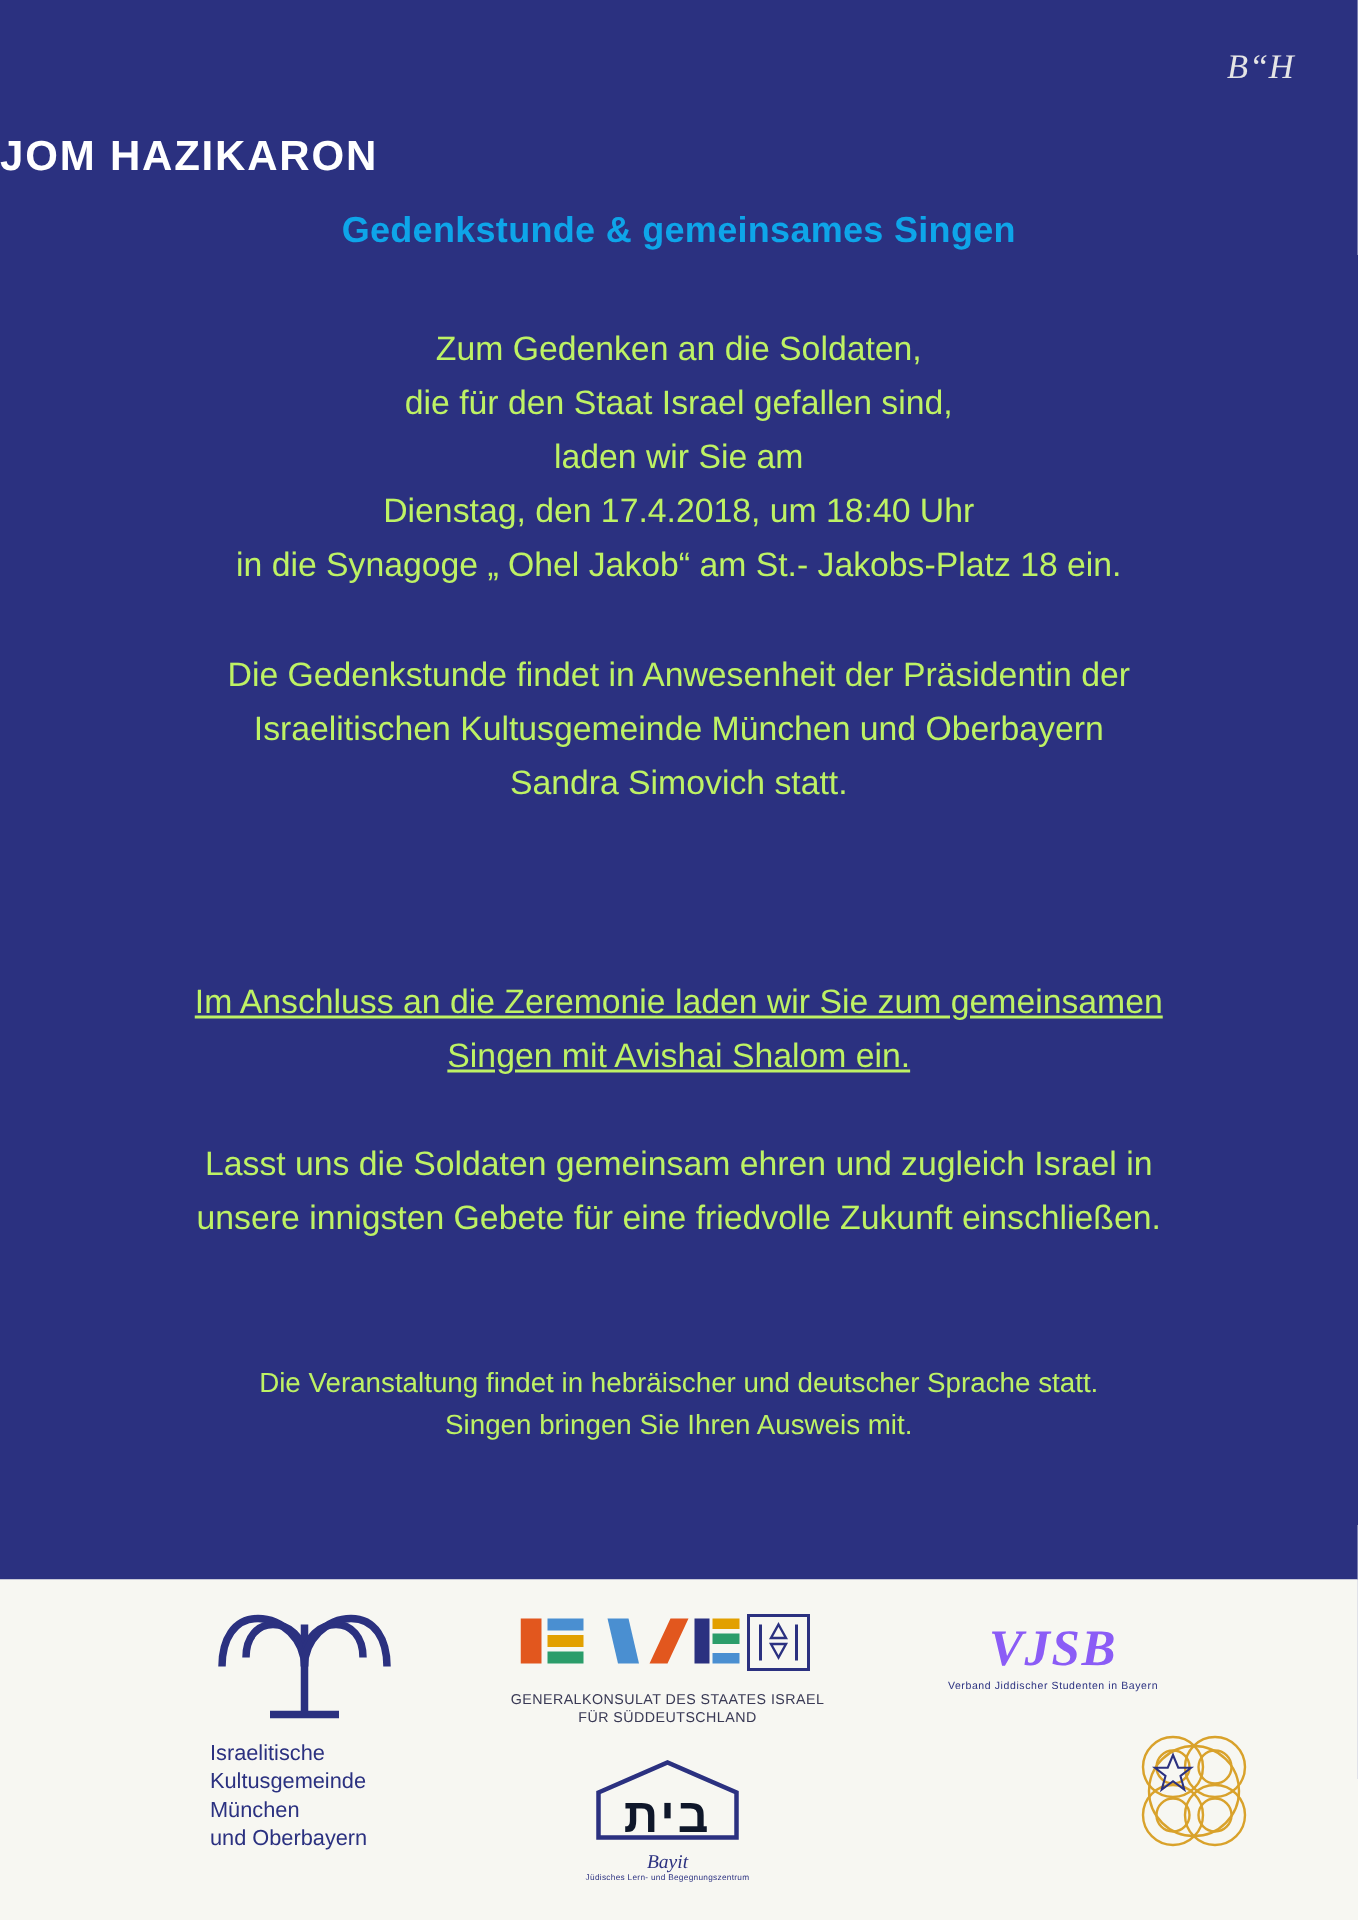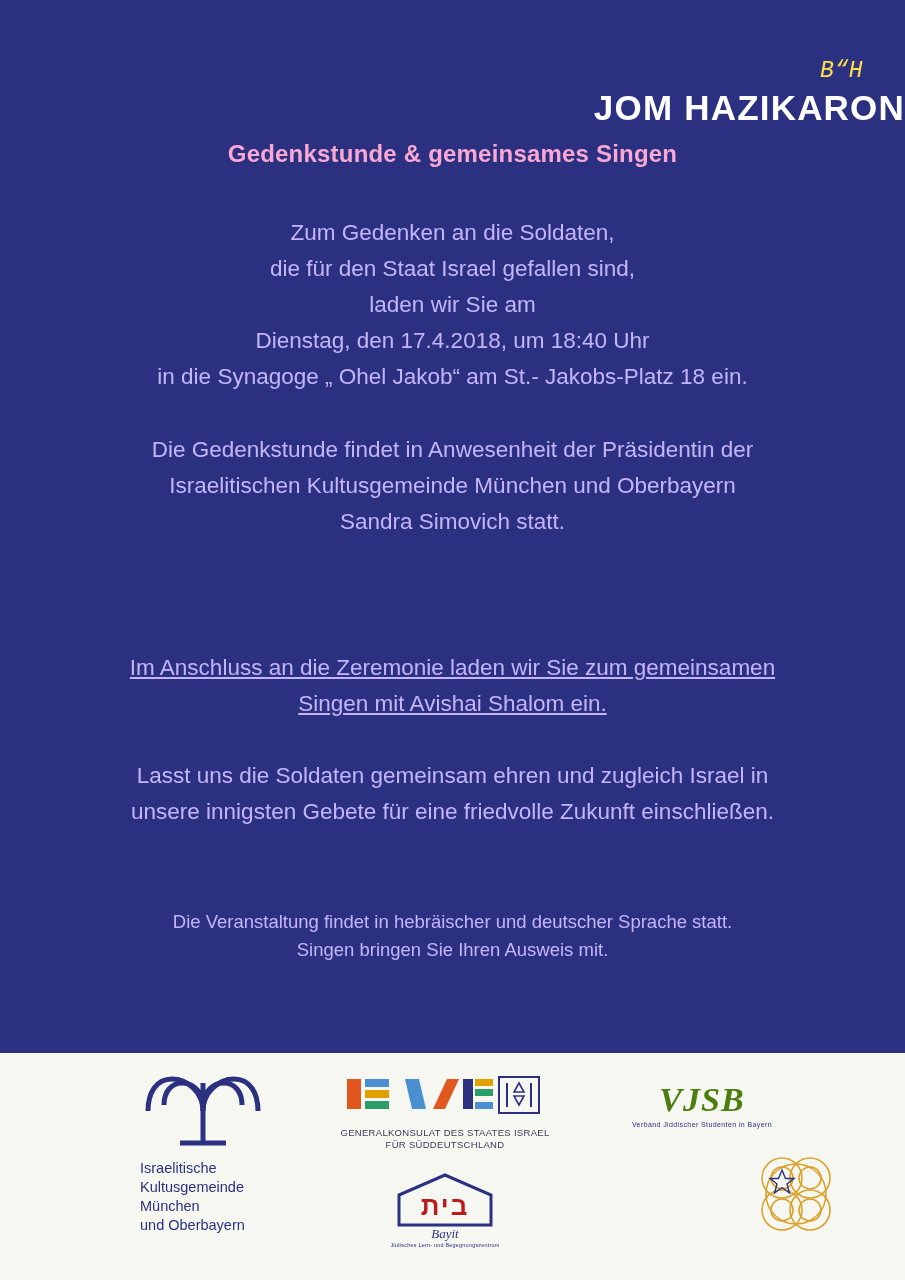--- a/index.html
+++ b/index.html
@@ -25,58 +25,57 @@
     top: 0;
     width: 905px;
     height: 1053px;
     background: #2b3180;
     color: #ffffff;
   }
   .bh-mark {
     position: absolute;
     right: 42px;
     top: 32px;
-    font-family: Liberation Mono, monospace;
+    font-family: Liberation Serif, serif;
     font-style: italic;
     font-size: 23px;
     letter-spacing: 0.5px;
-    color: #fde047;
-    margin-top: 26px;
+    color: #e5e5e5;
   }
   .title {
     position: absolute;
     top: 88px;
     left: 0;
     width: 905px;
-    text-align: right;
-    font-size: 35px;
+    text-align: left;
+    font-size: 28px;
     font-weight: bold;
     letter-spacing: 1.2px;
     color: #ffffff;
   }
   .subtitle {
     position: absolute;
     top: 140px;
     left: 0;
     width: 905px;
     text-align: center;
     font-size: 24px;
     font-weight: bold;
     letter-spacing: 0.2px;
-    color: #f9a8d4;
+    color: #0ea5e9;
   }
   .body-block {
     position: absolute;
     left: 60px;
     width: 785px;
     text-align: center;
     font-size: 22.5px;
     line-height: 36px;
     font-weight: 300;
-    color: #c4b5fd;
+    color: #bef264;
   }
   .blk-invite { top: 215px; }
   .blk-presence { top: 432px; }
   .blk-after { top: 650px; text-decoration: underline; }
   .blk-closing { top: 758px; }
   .blk-note {
     top: 908px;
     font-size: 18.5px;
     line-height: 28px;
   }
@@ -137,40 +136,40 @@
     left: 612px;
     top: 28px;
     width: 180px;
     text-align: center;
   }
   .vjsb .mark {
     font-family: "Liberation Serif", serif;
     font-size: 34px;
     font-weight: bold;
     font-style: italic;
-    color: #4d7c0f;
+    color: #8b5cf6;
     letter-spacing: 1px;
   }
   .vjsb .caption {
     margin-top: 2px;
     font-size: 7px;
     letter-spacing: 0.4px;
     color: #2b3180;
   }
   
   .bayit {
     left: 380px;
     top: 118px;
     width: 130px;
     text-align: center;
   }
   .bayit .heb {
-    font-size: 26px;
-    font-weight: bold;
-    color: #b91c1c;
+    font-size: 32px;
+    font-weight: bold;
+    color: #0f172a;
     letter-spacing: 2px;
   }
   .bayit .sub {
     font-family: "Liberation Serif", serif;
     font-style: italic;
     font-size: 13px;
     color: #2b3180;
   }
   .bayit .tiny {
     font-size: 5.5px;

